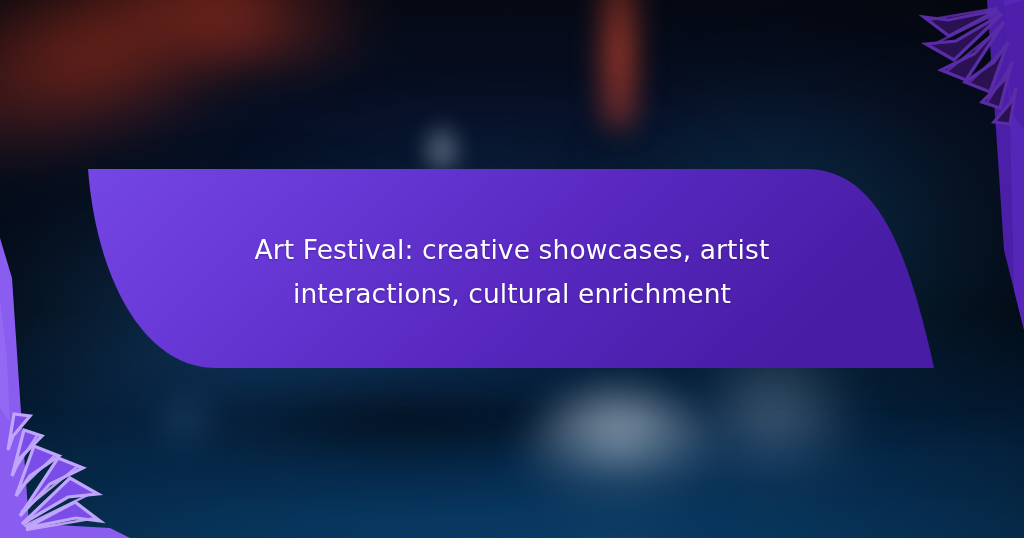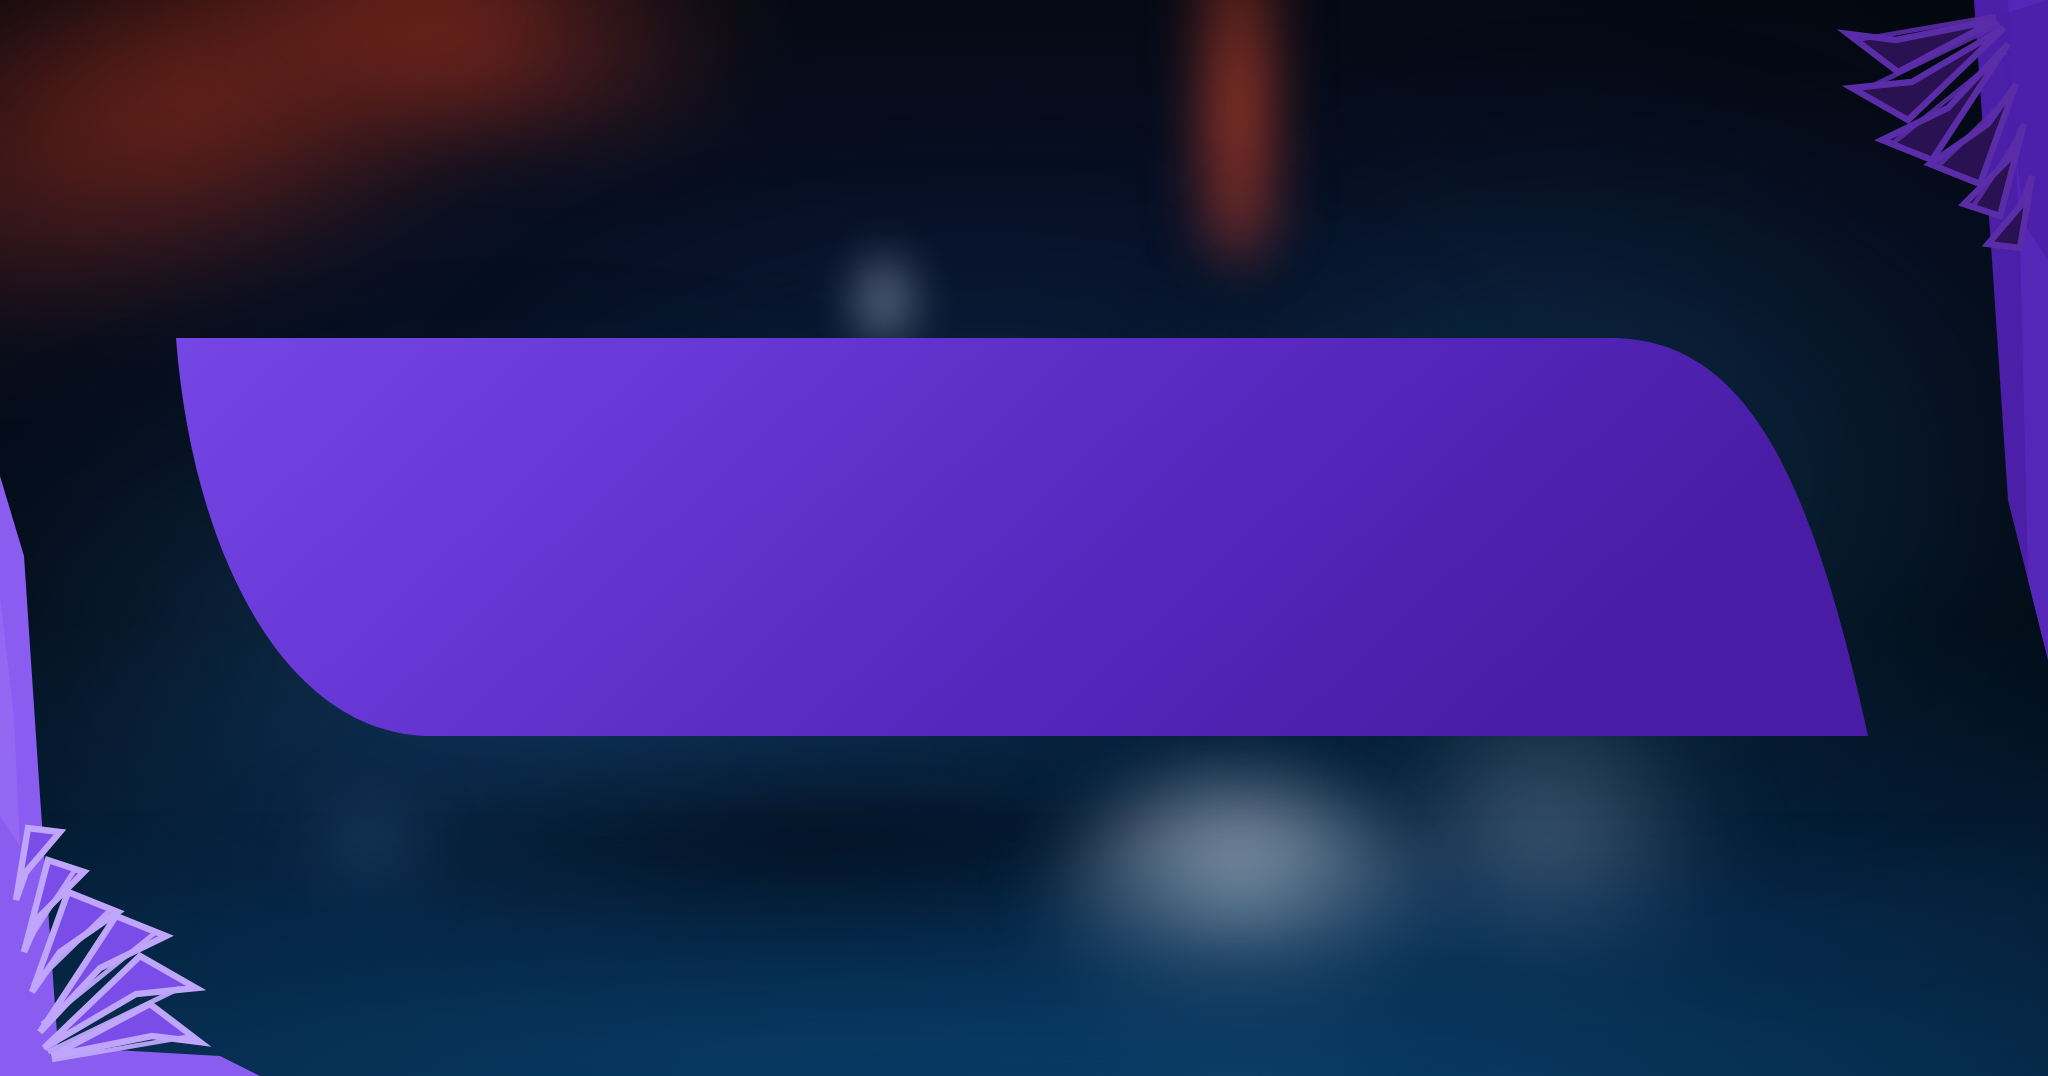--- a/index.html
+++ b/index.html
@@ -215,15 +215,19 @@
           <stop offset="1" stop-color="#481CA4"></stop>
         </linearGradient>
       </defs>
       <path d="M88,169
                L805,169
                C872,169 905,235 934,368
                L216,368
                C142,368 96,275 88,169 Z" fill="url(#bannerGrad)"></path>
     </svg>
 
+    <div class="banner-text">
+      <div>Art Festival: creative showcases, artist</div>
+      <div>interactions, cultural enrichment</div>
+    </div>
   </div>
 
 </div>
 
 </body></html>

